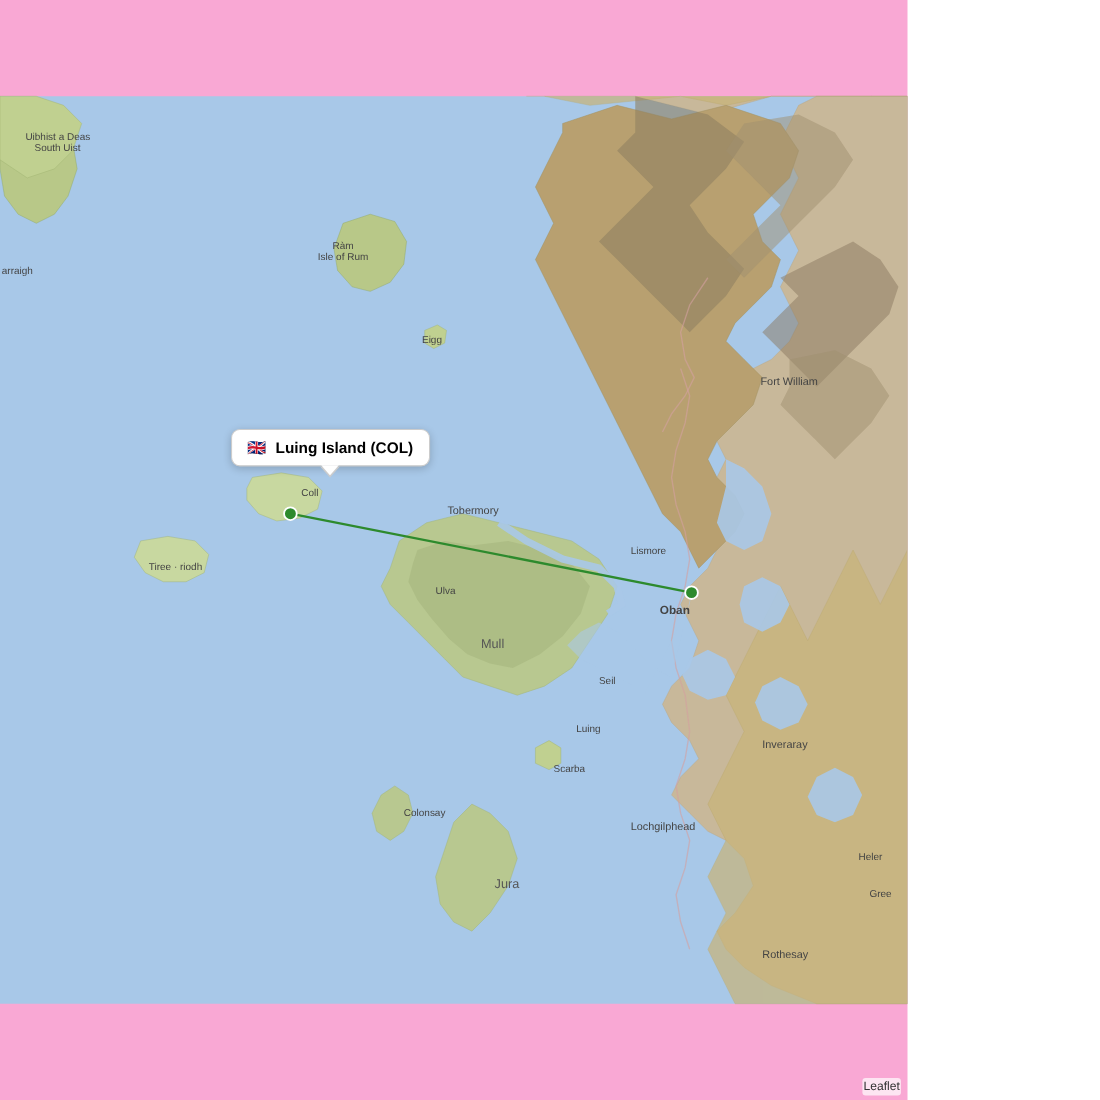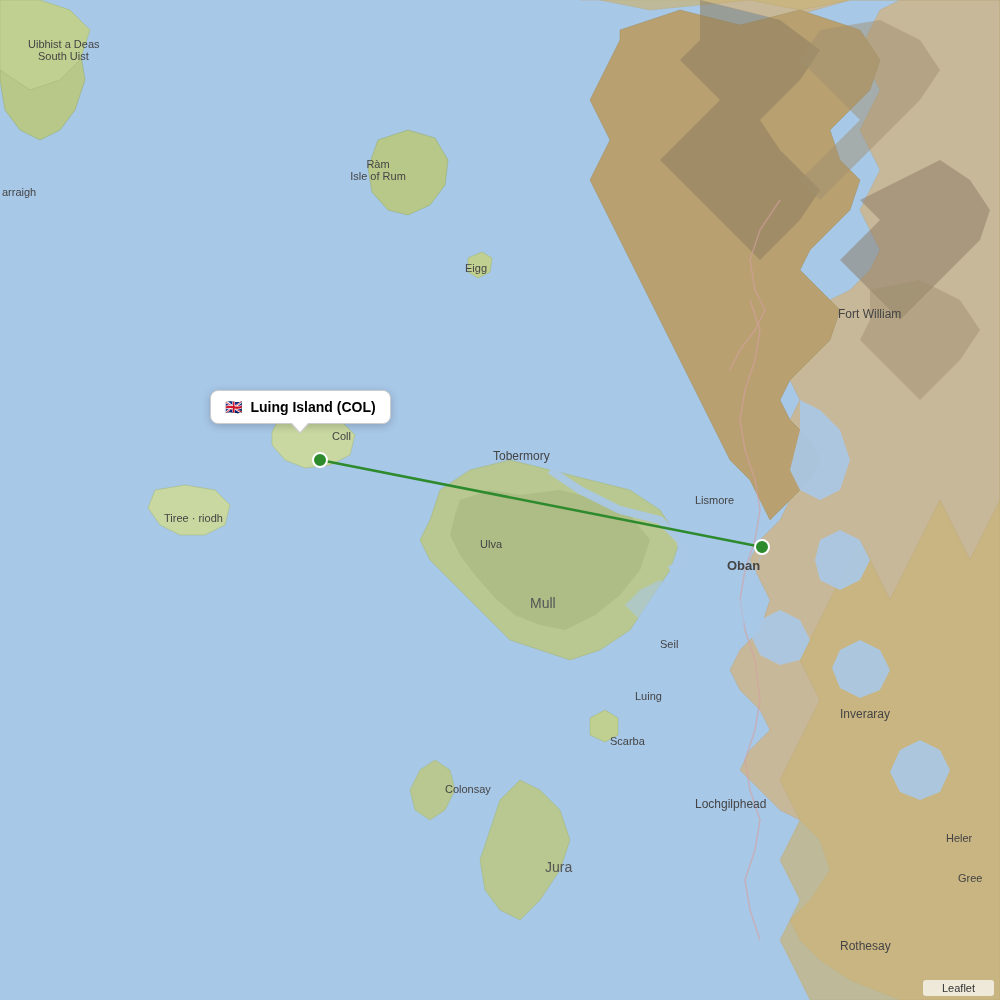--- a/index.html
+++ b/index.html
@@ -1,19 +1,19 @@
 <!DOCTYPE html>
 <html><head>
   <meta charset="utf-8">
   <style>
     * { margin: 0; padding: 0; box-sizing: border-box; }
     body { width: 1000px; height: 1000px; overflow: hidden; font-family: Arial, sans-serif; }
     
     #map-container {
-      width: 1000px;
+      width: 825px;
       height: 1000px;
       position: relative;
       background-color: #f9a8d4;
       overflow: hidden;
     }
 
     
     #map-svg {
       position: absolute;
       top: 0; left: 0;
@@ -59,21 +59,21 @@
     }
 
     
     .leaflet-attribution {
       position: absolute;
       bottom: 4px;
       right: 6px;
       font-size: 11px;
       color: #333;
       background: rgba(255,255,255,0.7);
-      padding: 2px 19px;
+      padding: 2px 1px;
       border-radius: 3px;
       z-index: 20;
     }
   </style>
 </head>
 <body>
 
 <div id="map-container">
 
   <svg id="map-svg" viewBox="0 0 1000 1000" xmlns="http://www.w3.org/2000/svg">

